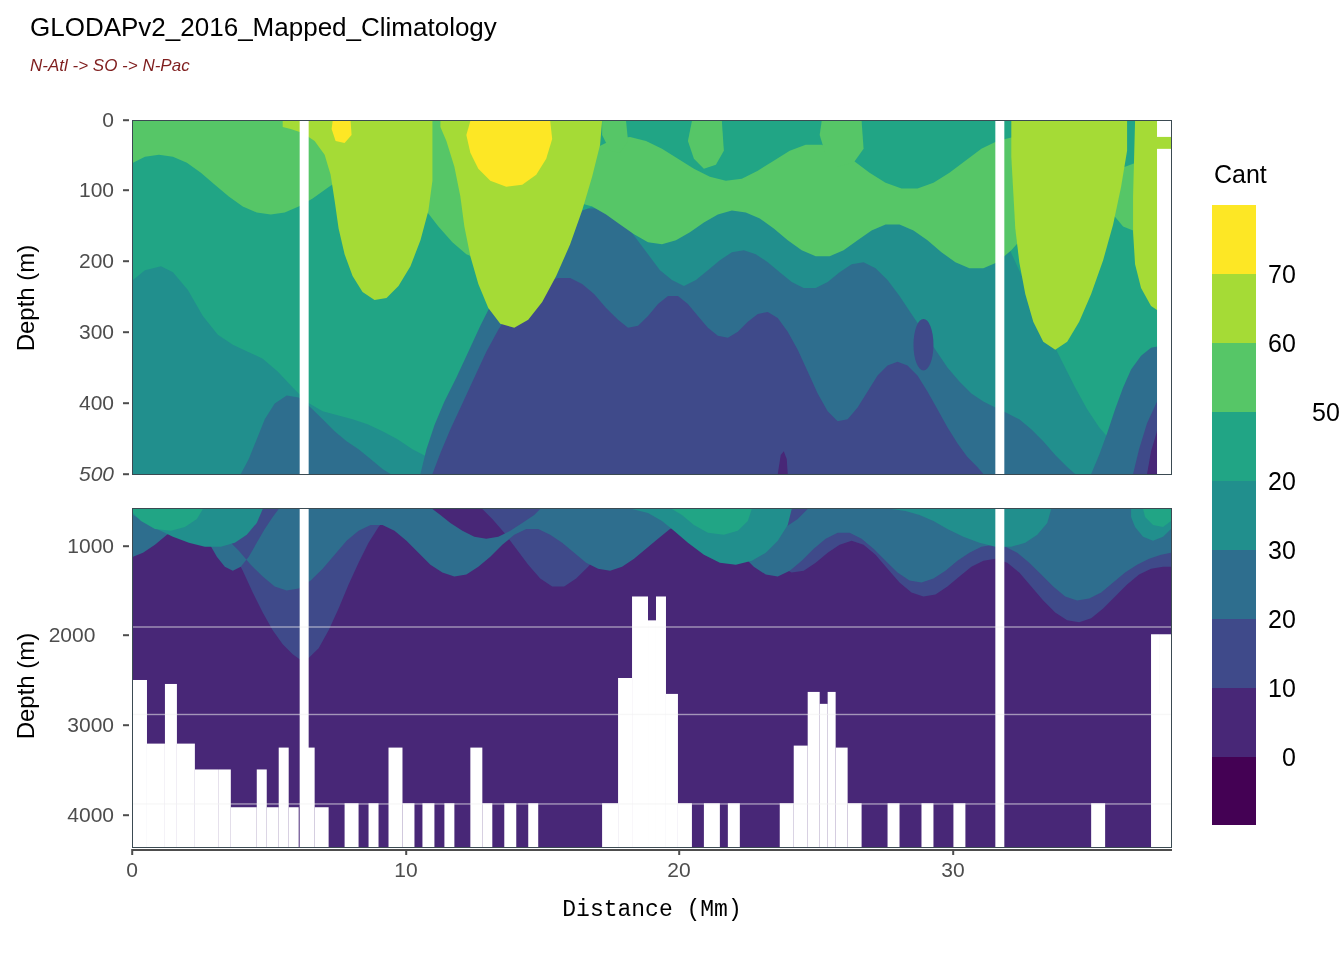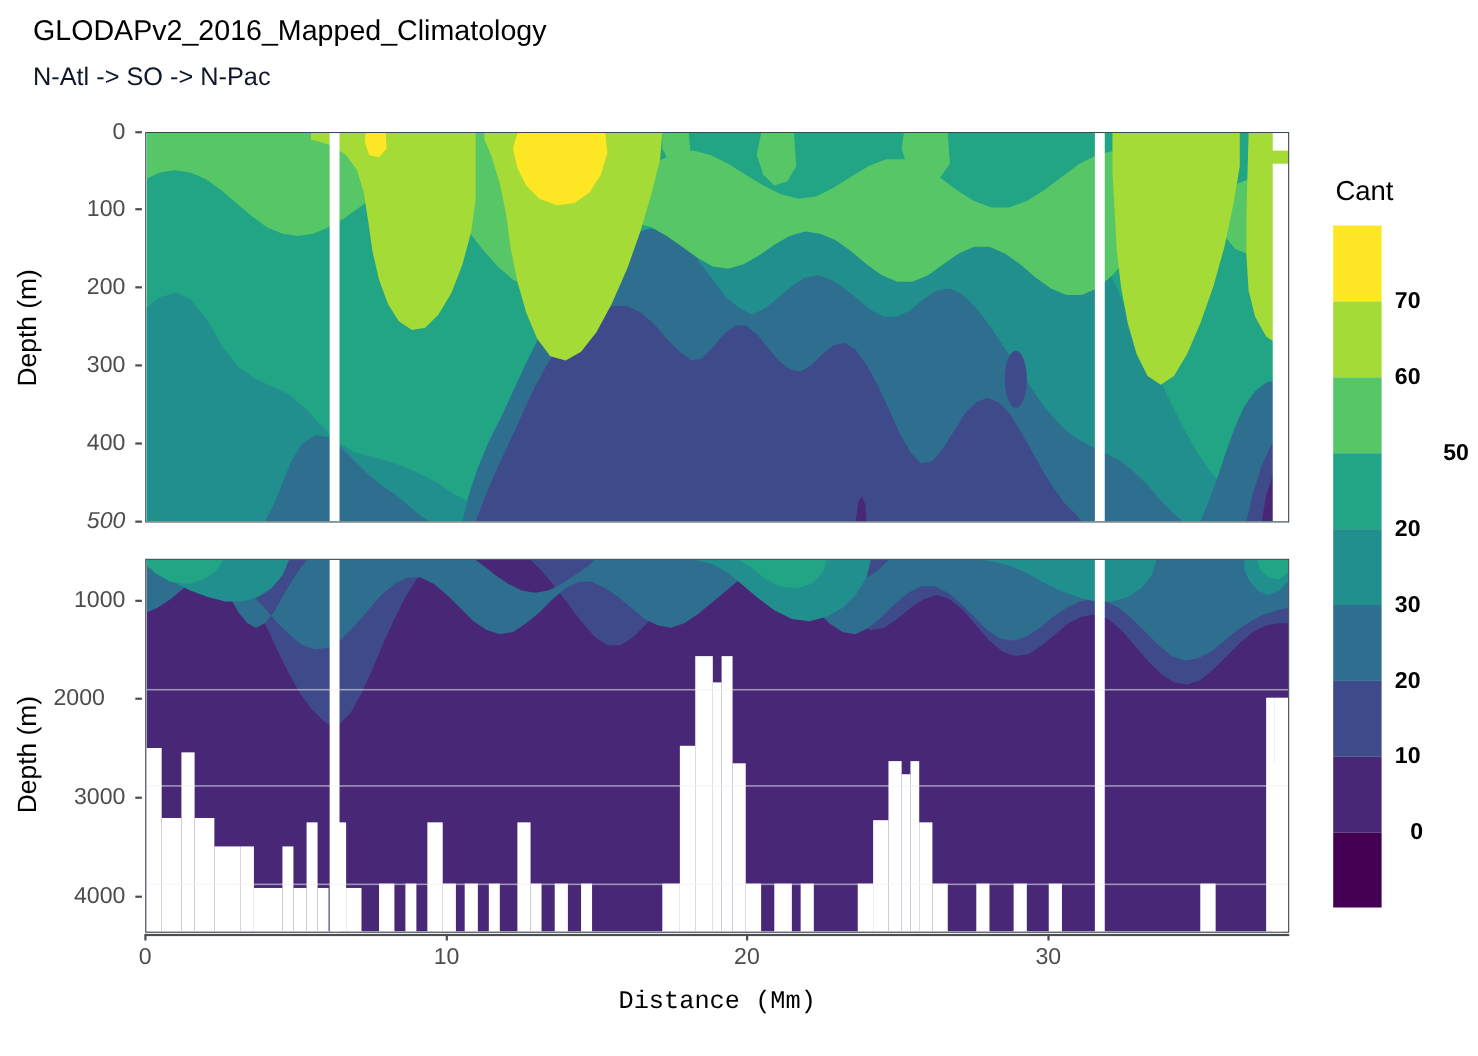--- a/index.html
+++ b/index.html
@@ -11,21 +11,21 @@
     position:relative;
   }
   #figure{position:absolute;left:0;top:0;width:1344px;height:960px;}
 
   .title{
     position:absolute;left:30px;top:12px;
     font-size:26px;color:#000;letter-spacing:0px;white-space:nowrap;
   }
   .subtitle{
     position:absolute;left:30px;top:56px;
-    font-size:23px;color:#0f172a;white-space:nowrap;
+    font-size:17px;color:#7f1d1d;white-space:nowrap;font-style:italic;
   }
 
   
   .panel{
     position:absolute;
     background:#ffffff;
     overflow:hidden;
     box-sizing:border-box;
     border:1.3px solid #3b4a52;
   }
@@ -73,23 +73,22 @@
   .legend-title{
     position:absolute;left:18px;top:0px;
     font-size:25px;color:#000;white-space:nowrap;
   }
   #legend-bar{
     position:absolute;left:16px;top:45px;width:44px;height:620px;
   }
   .legend-swatch{position:absolute;left:0;width:44px;}
   .legend-tick-label{
     position:absolute;left:72px;
-    font-size:21px;color:#000;white-space:nowrap;
+    font-size:25px;color:#000;white-space:nowrap;
     transform:translateY(-50%);
-    font-weight:bold;
   }
 </style>
 </head>
 <body>
 
 <div id="figure">
 
   <div class="title">GLODAPv2_2016_Mapped_Climatology</div>
   <div class="subtitle">N-Atl -&gt; SO -&gt; N-Pac</div>
 

